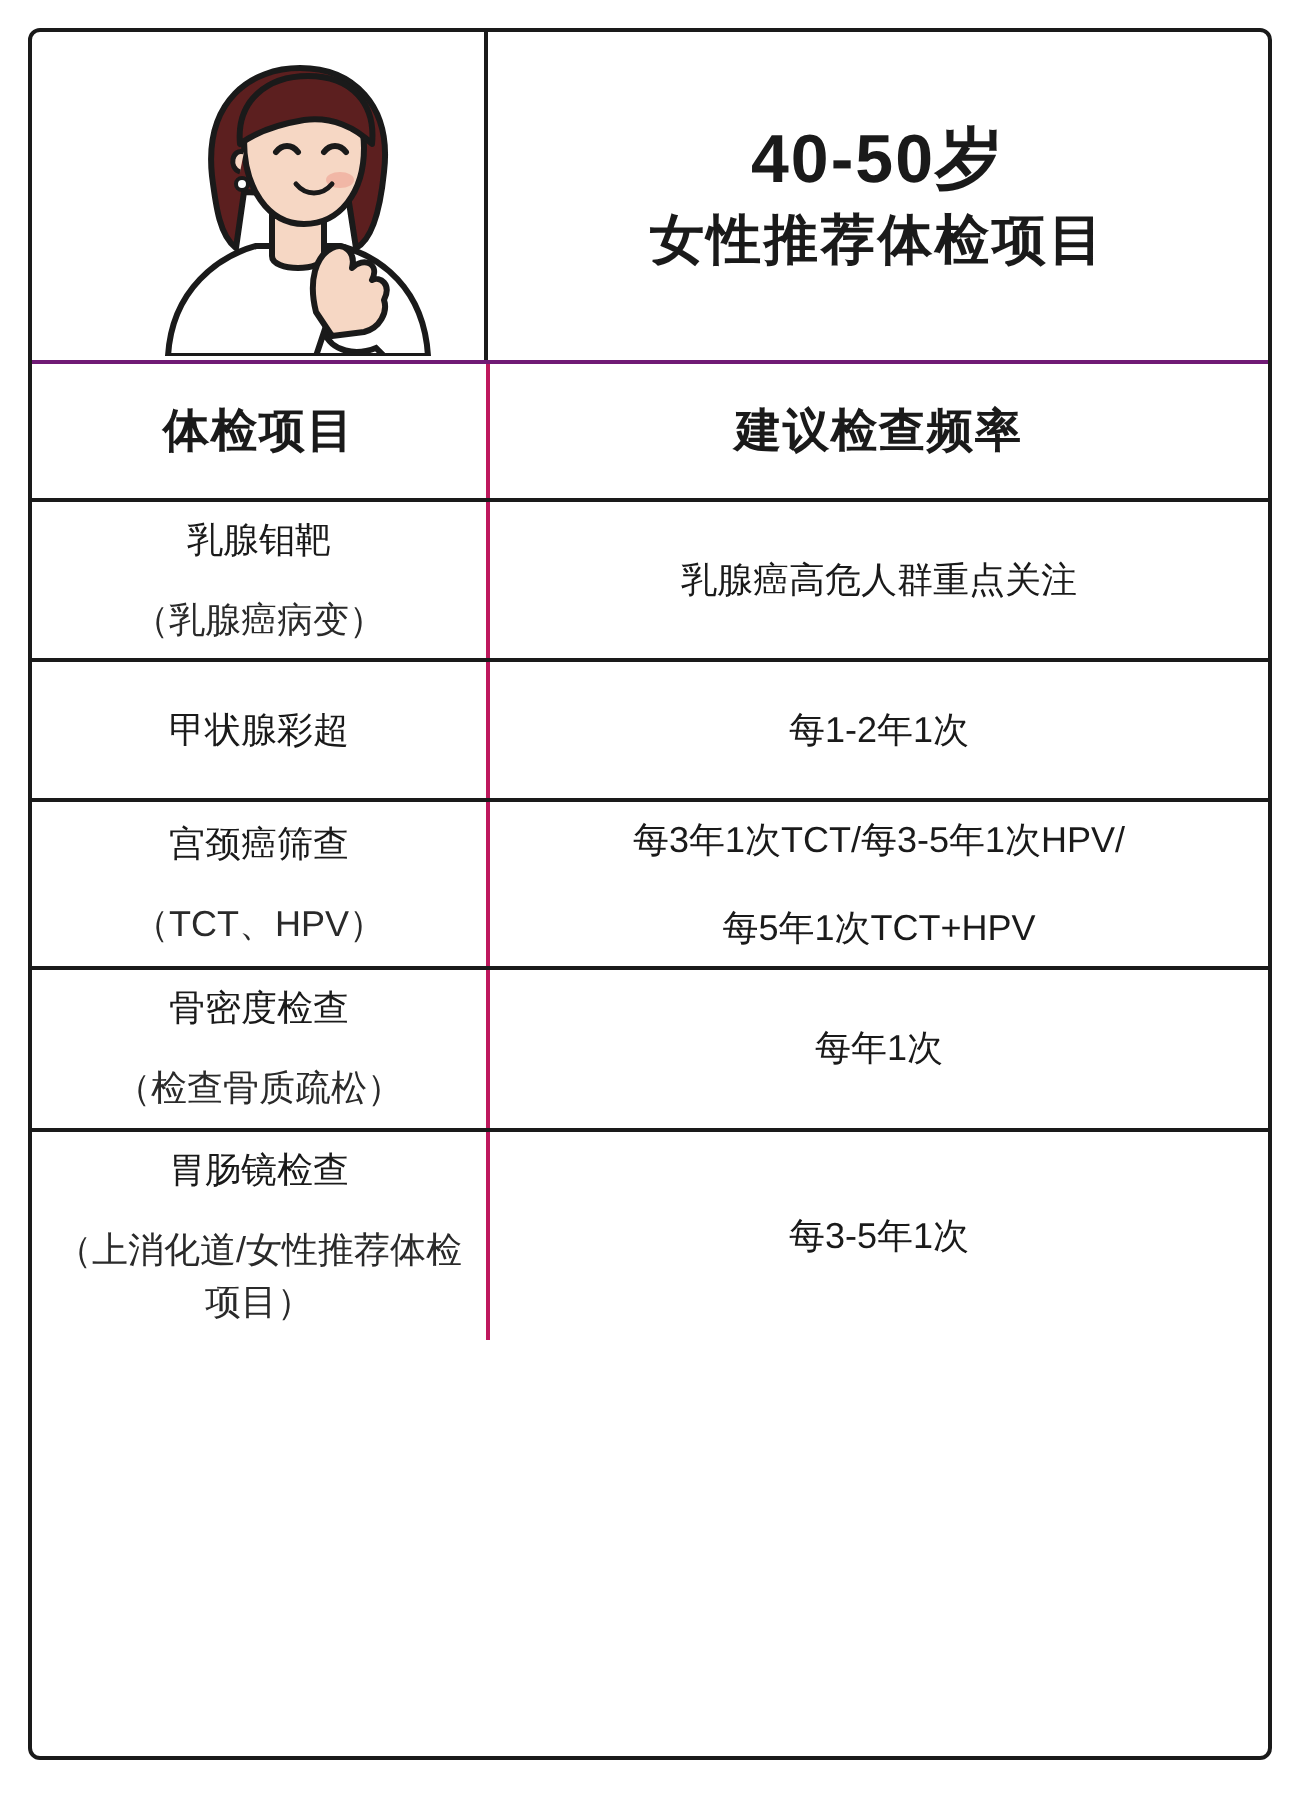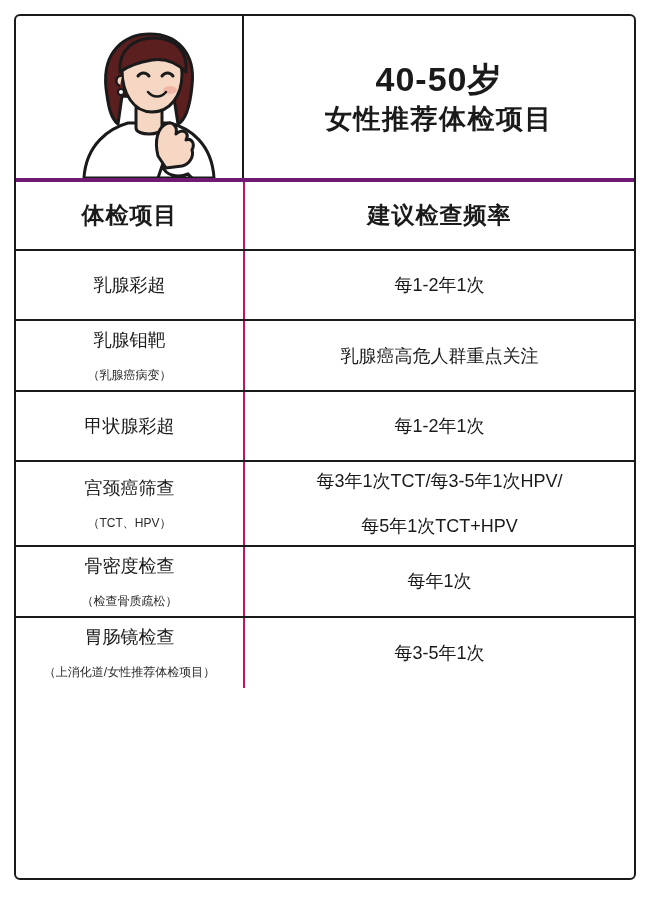--- a/index.html
+++ b/index.html
@@ -31,21 +31,21 @@
     border-radius: 6px;
     background: #ffffff;
     overflow: hidden;
   }
 
   
   .header {
     position: relative;
     height: 166px;
     box-sizing: border-box;
-    border-bottom: 4px solid #701a75;
+    border-bottom: 2px solid #701a75;
     display: flex;
     align-items: stretch;
   }
   .header-illus {
     width: 228px;
     position: relative;
     box-sizing: border-box;
     border-right: 2px solid #1a1a1a;
     overflow: hidden;
   }
@@ -111,21 +111,21 @@
   }
   .body-row td.c-item {
     font-size: 18px;
   }
   .item-main {
     display: block;
     font-size: 18px;
   }
   .item-sub {
     display: block;
-    font-size: 12px;
+    font-size: 18px;
     margin-top: 14px;
     color: #2a2a2a;
   }
   .freq-line {
     display: block;
   }
   .freq-line + .freq-line {
     margin-top: 18px;
   }
 </style>
@@ -174,28 +174,20 @@
       <colgroup>
           <col class="c1">
           <col class="c2">
         </colgroup>
       <tbody>
         <tr class="head-row">
           <th class="c-item">体检项目</th>
           <th>建议检查频率</th>
         </tr>
 
-        <tr class="body-row">
-          <td class="c-item">
-            <span class="item-main">乳腺彩超</span>
-          </td>
-          <td>
-            <span class="freq-line">每1-2年1次</span>
-          </td>
-        </tr>
 
         <tr class="body-row">
           <td class="c-item">
             <span class="item-main">乳腺钼靶</span>
             <span class="item-sub">（乳腺癌病变）</span>
           </td>
           <td>
             <span class="freq-line">乳腺癌高危人群重点关注</span>
           </td>
         </tr>

